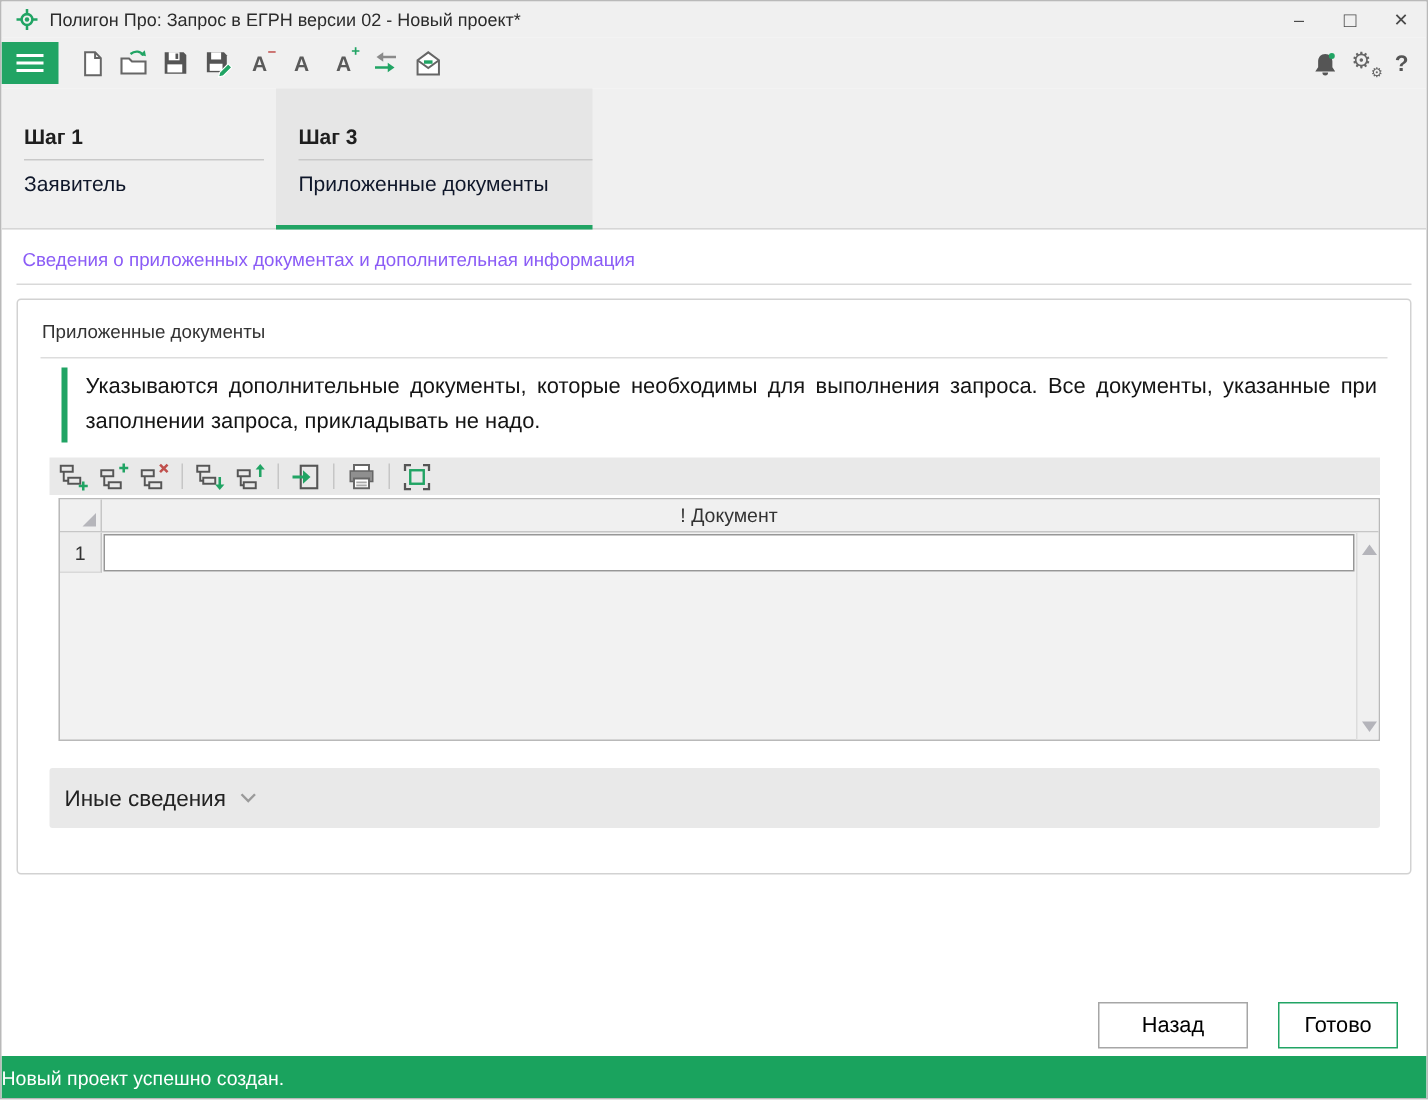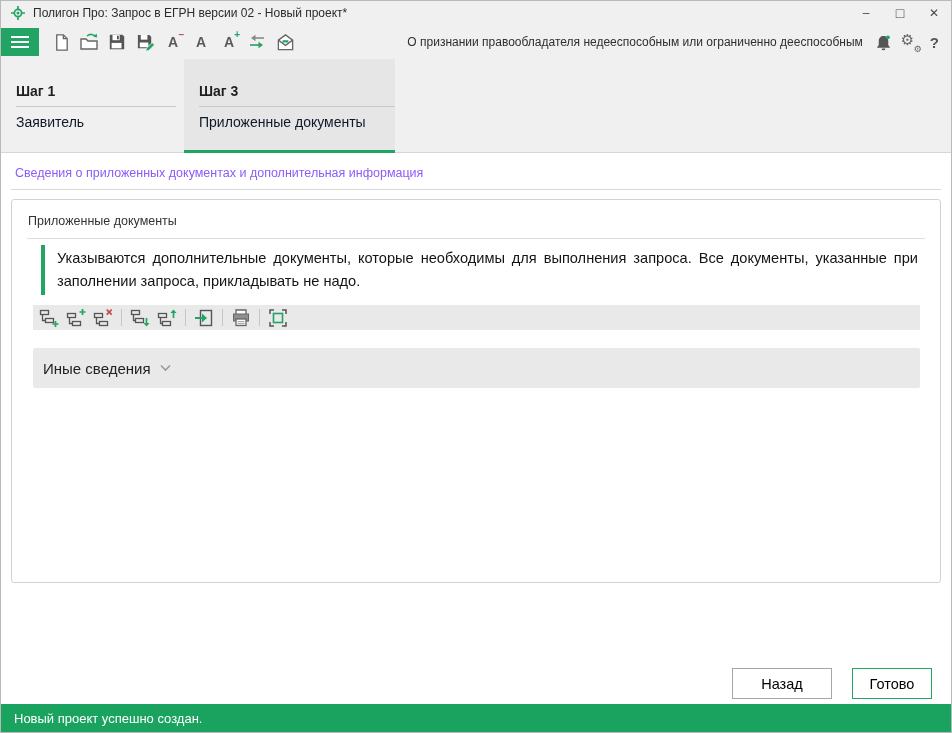--- a/index.html
+++ b/index.html
@@ -131,21 +131,21 @@
     display:flex; align-items:center; gap:9px; padding-left:10px; font-size:15px; color:#222;
   }
   
   .btn { position:absolute; top:667px; height:31px; background:#fff; font-size:14.5px; color:#000000;
          display:flex; align-items:center; justify-content:center; }
   .btn-back { left:731px; width:100px; border:1px solid #a6a6a6; }
   .btn-done { left:851px; width:80px; border:1px solid var(--accent,#21a464); }
   .statusbar {
     position:absolute; left:0; right:0; bottom:0; height:28px;
     background:var(--status,#1aa35e); color:#fff; display:flex; align-items:center;
-    padding-left:13px; font-size:13px;
+    font-size:13px;
   }
 </style>
 </head>
 <body>
 
 <div class="window">
 
   <div class="titlebar">
     <svg class="app-icon" viewBox="0 0 16 16">
       <path d="M8 1v3.2M8 11.8V15M1 8h3.2M11.8 8H15" stroke="#21a464" stroke-width="1.7" fill="none"></path>
@@ -217,21 +217,20 @@
     </div>
     <div class="tb-icon">
       <svg width="19" height="19" viewBox="0 0 20 20">
           <path d="M2.5 7.5L10 2l7.5 5.5v10h-15z" fill="#fff" stroke="#666" stroke-width="1.4"></path>
           <path d="M2.5 7.5L10 13l7.5-5.5" stroke="#666" stroke-width="1.4" fill="none"></path>
           <rect x="7" y="7.6" width="6" height="2.4" fill="#21a464"></rect>
         </svg>
     </div>
 
     <div class="tb-spacer"></div>
-    <div class="context-label">О признании правообладателя недееспособным или ограниченно дееспособным</div>
     <div class="tb-icon">
       <svg width="19" height="19" viewBox="0 0 20 20">
           <path d="M10 3.2c-3 0-5 2.2-5 5.3v4L3 15.5h14l-2-3v-4c0-3.1-2-5.3-5-5.3z" fill="#555"></path>
           <path d="M8 16.2a2 2 0 004 0z" fill="#555"></path>
           <circle cx="14.6" cy="4.6" r="2.1" fill="#21a464"></circle>
         </svg>
     </div>
     <div class="gear-wrap">
       <span class="gear-main">⚙</span>
       <span class="gear-small">⚙</span>
@@ -332,20 +331,42 @@
         </div>
         <div class="g-sep"></div>
         <div class="g-btn">
           <svg width="20" height="20" viewBox="0 0 20 20">
               <path d="M2 6V2h4M14 2h4v4M18 14v4h-4M6 18H2v-4" stroke="#555" stroke-width="1.5" fill="none"></path>
               <rect x="5.5" y="5.5" width="9" height="9" fill="none" stroke="#21a464" stroke-width="1.6"></rect>
             </svg>
         </div>
       </div>
 
+      <div class="grid">
+        <div class="grid-header">
+          <div class="corner-cell">
+            <div class="corner-tri"></div>
+          </div>
+          <div class="head-cell">! Документ</div>
+          <div class="head-sb"></div>
+        </div>
+        <div class="grid-body">
+          <div class="grid-row">
+            <div class="row-head">1</div>
+            <div class="row-cell">
+              <input type="text" value="" style="">
+            </div>
+            <div class="row-sb"></div>
+          </div>
+          <div class="v-scrollbar">
+            <div class="sb-arrow-up"></div>
+            <div class="sb-arrow-down"></div>
+          </div>
+        </div>
+      </div>
     </div>
 
     <div class="other-info">
       <span>Иные сведения</span>
       <svg width="11" height="8" viewBox="0 0 11 8">
           <path d="M1 1.5l4.5 4.5L10 1.5" stroke="#9a9a9a" stroke-width="1.6" fill="none"></path>
         </svg>
     </div>
   </div>
 

